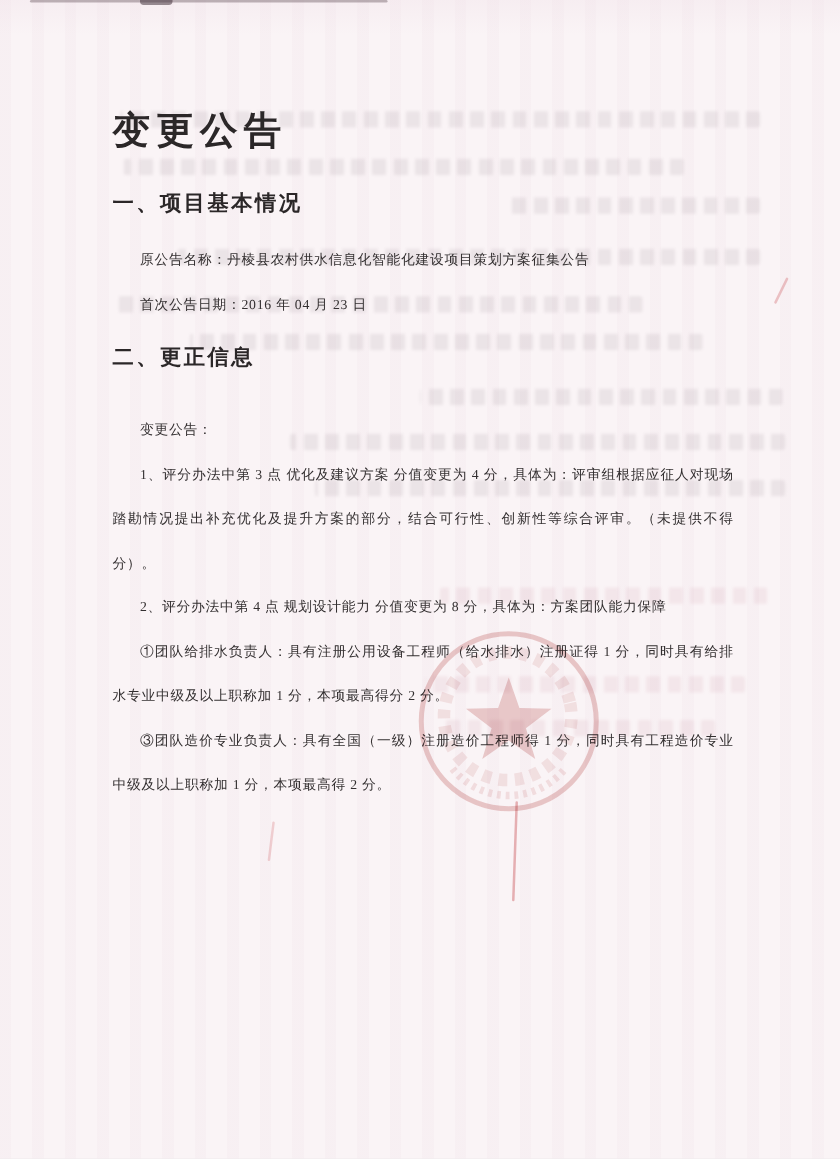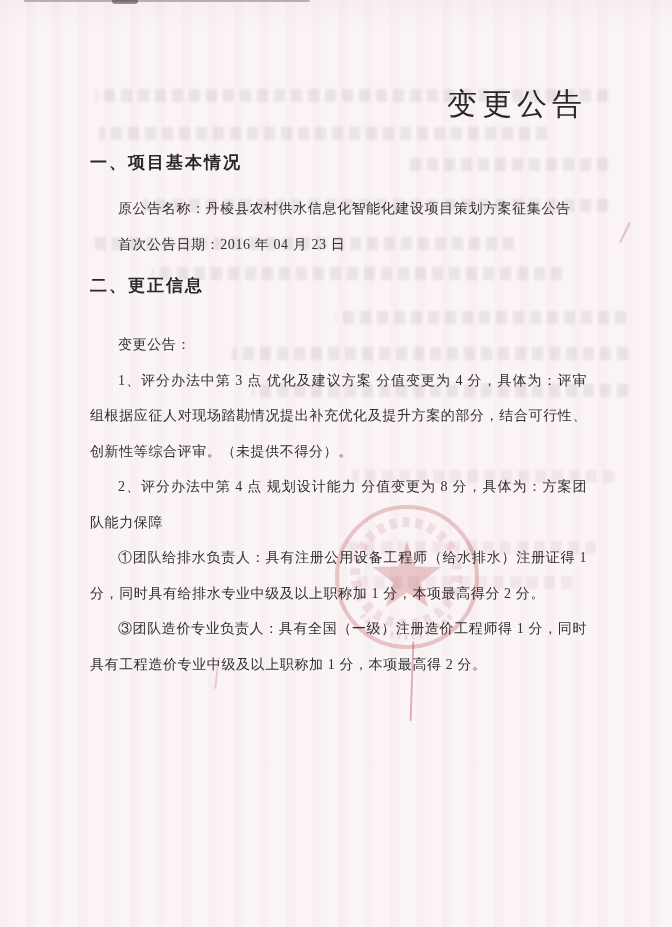--- a/index.html
+++ b/index.html
@@ -20,40 +20,40 @@
   .scan-edge{position:absolute;top:0;left:24px;width:286px;height:2px;background:rgba(90,70,80,.38);border-radius:1px;}
   .scan-blob{position:absolute;top:0;left:112px;width:26px;height:4px;background:rgba(70,52,62,.55);border-radius:0 0 3px 3px;}
 
   .content{
     position:absolute;
     left:90px;right:85px;top:84px;
     z-index:3;
   }
   .doc-title{
     margin:0 0 26px 0;
-    text-align:right;
+    text-align:left;
     font-size:30px;
-    font-weight:normal;
+    font-weight:bold;
     letter-spacing:5px;
     color:#2b2728;
   }
   .sec-heading{
     margin:0;
     font-family:Liberation Serif, serif;
     font-size:17px;
     font-weight:bold;
     letter-spacing:2px;
     line-height:24px;
     color:#2b2728;
   }
   .sec-heading.second{margin-top:12px;margin-bottom:29px;}
   .sec-heading.first{margin-bottom:16px;}
   .para{
     margin:0;
-    font-size:14px;
+    font-size:11px;
     line-height:35.5px;
     letter-spacing:0.6px;
     text-indent:2em;
     text-align:justify;
   }
   
   .ghost{
     position:absolute;
     height:13px;
     z-index:1;

